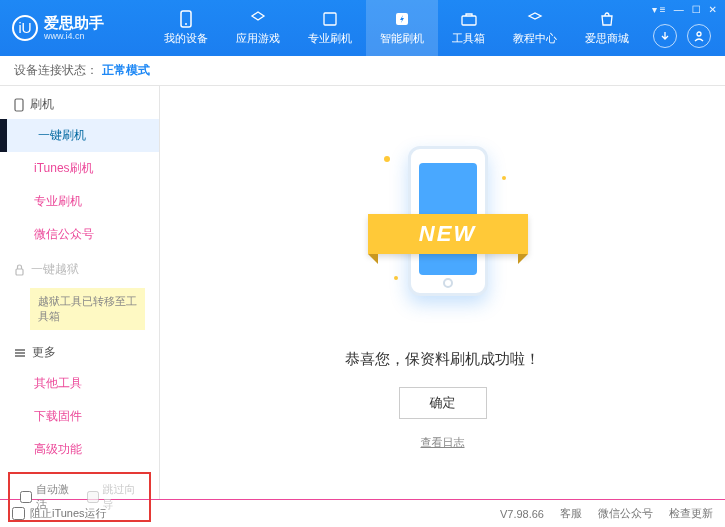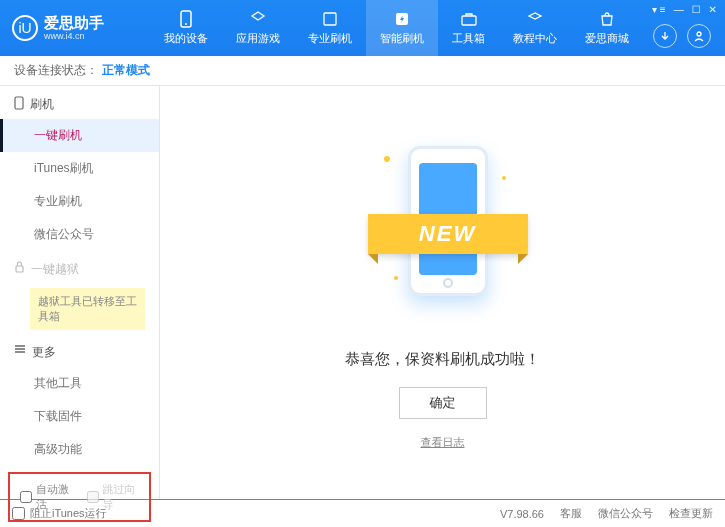--- a/index.html
+++ b/index.html
@@ -14,24 +14,24 @@
 .nav-item.active { background: rgba(255,255,255,0.18); }
 .nav-icon { width: 18px; height: 18px; margin-bottom: 3px; display: flex; align-items: center; justify-content: center; }
 .winctrl { position: absolute; top: 4px; right: 8px; display: flex; gap: 8px; color: #fff; font-size: 10px; align-items: center; }
 .winctrl span { cursor: pointer; opacity: 0.9; }
 .right-circle { position: absolute; right: 14px; bottom: 8px; display: flex; gap: 10px; }
 .right-circle div { width: 24px; height: 24px; border: 1.5px solid rgba(255,255,255,0.7); border-radius: 50%; display: flex; align-items: center; justify-content: center; cursor: pointer; }
 .status-bar { height: 30px; border-bottom: 1px solid #e5e5e5; display: flex; align-items: center; padding-left: 14px; font-size: 12px; color: #666; }
 .status-value { color: #1e88f5; font-weight: bold; margin-left: 4px; }
 .body { display: flex; height: calc(100% - 56px - 30px - 28px); }
 .sidebar { width: 160px; border-right: 1px solid #e5e5e5; display: flex; flex-direction: column; }
-.side-group { padding: 10px 14px 6px; display: flex; align-items: flex-start; gap: 6px; color: #555; font-size: 12px; }
+.side-group { padding: 10px 14px 6px; display: flex; align-items: center; gap: 6px; color: #555; font-size: 12px; }
 .side-group.dim { color: #bbb; }
-.side-item { padding: 8px 14px 8px 34px; font-size: 12px; color: #737373; cursor: pointer; }
-.side-item.active { background: #e8f2ff; color: #be185d; border-left: 3px solid #0f172a; padding-left: 31px; }
+.side-item { padding: 8px 14px 8px 34px; font-size: 12px; color: #ec4899; cursor: pointer; }
+.side-item.active { background: #e8f2ff; color: #0369a1; border-left: 7px solid #0f172a; padding-left: 31px; }
 .side-note { margin: 4px 14px 4px 30px; background: #fef9c3; padding: 6px 8px; font-size: 11px; color: #888; line-height: 15px; }
 .side-bottom { margin-top: auto; }
 .checks { border: 2px solid #e53935; padding: 8px 10px; margin: 6px 8px; display: flex; gap: 14px; font-size: 11px; color: #888; }
 .check { display: flex; align-items: center; gap: 4px; }
 .check input { width: 12px; height: 12px; }
 .main { flex: 1; display: flex; flex-direction: column; align-items: center; justify-content: center; }
 .phone-illustration { width: 130px; height: 190px; position: relative; }
 .phone-body { position: absolute; left: 30px; top: 10px; width: 80px; height: 150px; background: #fff; border: 3px solid #e1ecf7; border-radius: 12px; box-shadow: 0 8px 18px rgba(30,136,245,0.25); }
 .phone-screen { position: absolute; left: 8px; top: 14px; right: 8px; bottom: 18px; background: #49a8ff; border-radius: 4px; }
 .phone-btn { position: absolute; left: 50%; bottom: 5px; transform: translateX(-50%); width: 10px; height: 10px; border: 2px solid #d0dce8; border-radius: 50%; }

